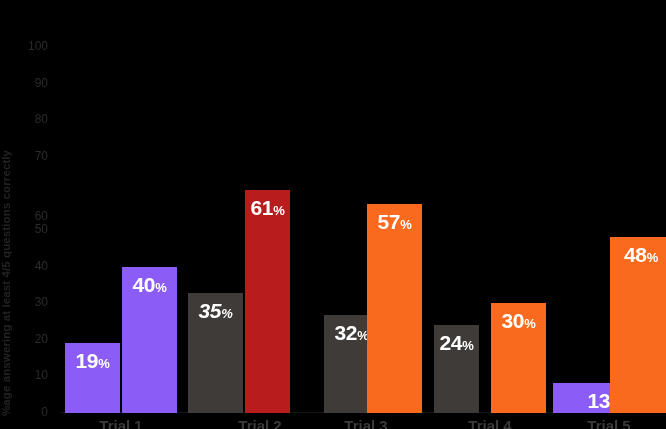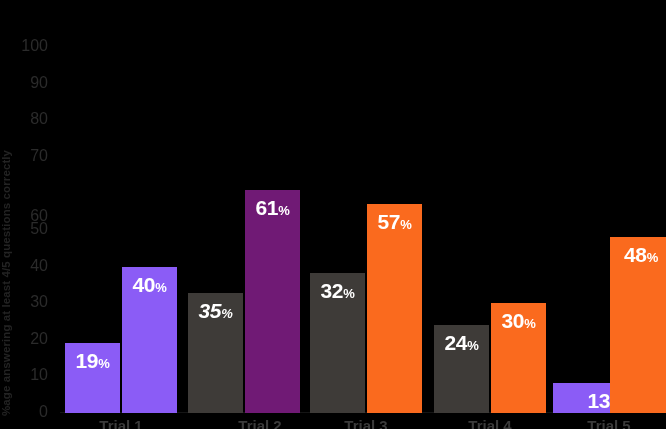--- a/index.html
+++ b/index.html
@@ -87,21 +87,21 @@
   .y-ticks {
     position: absolute;
     left: 0px;
     top: 46px;
     width: 52px;
     height: 374px;
   }
   .y-tick {
     position: absolute;
     right: 4px;
-    font-size: 16px;
+    font-size: 12px;
     color: #2b2b2b;
     font-weight: normal;
     text-align: right;
     transform: translateY(-50%);
     white-space: nowrap;
   }
 
   .x-axis-line {
     position: absolute;
     left: 60px;
@@ -185,30 +185,30 @@
   <div class="plot-area" id="plot-area">
       <div class="bar series-0" style="left: 5px; width: 55px; height: 69.54px; background: #8b5cf6;">
         <div class="bar-value"><span>19</span><span class="pct">%</span></div>
       </div>
       <div class="bar series-1" style="left: 62px; width: 55px; height: 146.4px; background: #8b5cf6;">
         <div class="bar-value"><span>40</span><span class="pct">%</span></div>
       </div>
       <div class="bar series-0" style="left: 128px; width: 55px; height: 120px; background: rgb(62, 59, 56); font-style: italic;">
         <div class="bar-value"><span>35</span><span class="pct">%</span></div>
       </div>
-      <div class="bar series-1" style="left: 185px; width: 55px; height: 223.26px; background: #701a75;">
+      <div class="bar series-1" style="left: 185px; width: 45px; height: 223.26px; background: #b91c1c;">
         <div class="bar-value"><span>61</span><span class="pct">%</span></div>
       </div>
-      <div class="bar series-0" style="left: 250px; width: 55px; height: 140px; background: rgb(62, 59, 56);">
+      <div class="bar series-0" style="left: 264px; width: 55px; height: 98px; background: rgb(62, 59, 56);">
         <div class="bar-value"><span>32</span><span class="pct">%</span></div>
       </div>
       <div class="bar series-1" style="left: 307px; width: 55px; height: 208.62px; background: rgb(250, 106, 30);">
         <div class="bar-value"><span>57</span><span class="pct">%</span></div>
       </div>
-      <div class="bar series-0" style="left: 374px; width: 55px; height: 87.84px; background: rgb(62, 59, 56);">
+      <div class="bar series-0" style="left: 374px; width: 45px; height: 87.84px; background: rgb(62, 59, 56);">
         <div class="bar-value"><span>24</span><span class="pct">%</span></div>
       </div>
       <div class="bar series-1" style="left: 431px; width: 55px; height: 109.8px; background: rgb(250, 106, 30); margin-top: 41px;">
         <div class="bar-value"><span>30</span><span class="pct">%</span></div>
       </div>
       <div class="bar series-0" style="left: 493px; width: 55px; height: 30px; background: #8b5cf6; padding-left: 48px;">
         <div class="bar-value"><span>13</span><span class="pct">%</span></div>
       </div>
       <div class="bar series-1" style="left: 550px; width: 55px; height: 175.68px; background: rgb(250, 106, 30); padding-left: 7px;">
         <div class="bar-value"><span>48</span><span class="pct">%</span></div>

